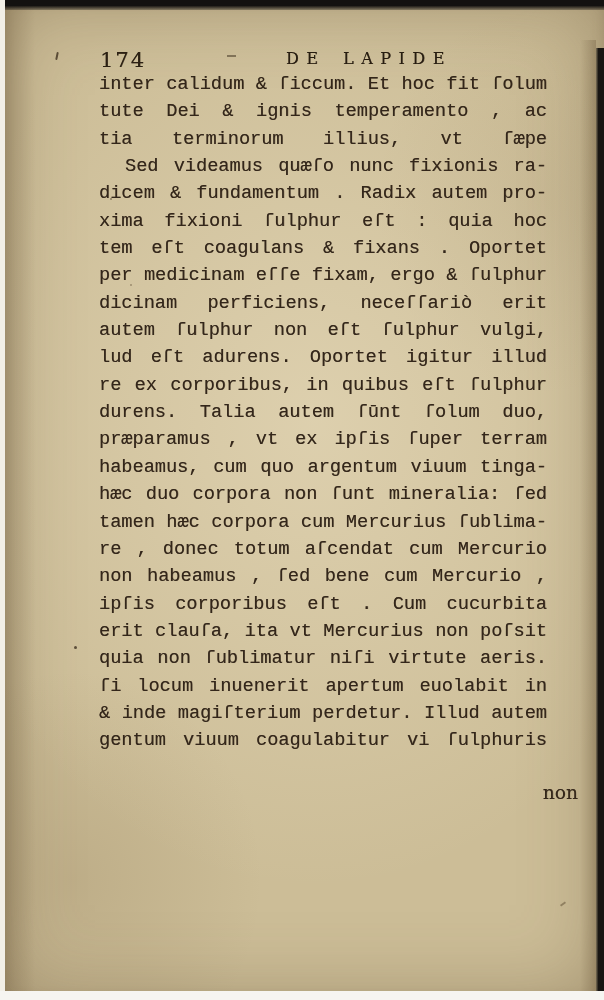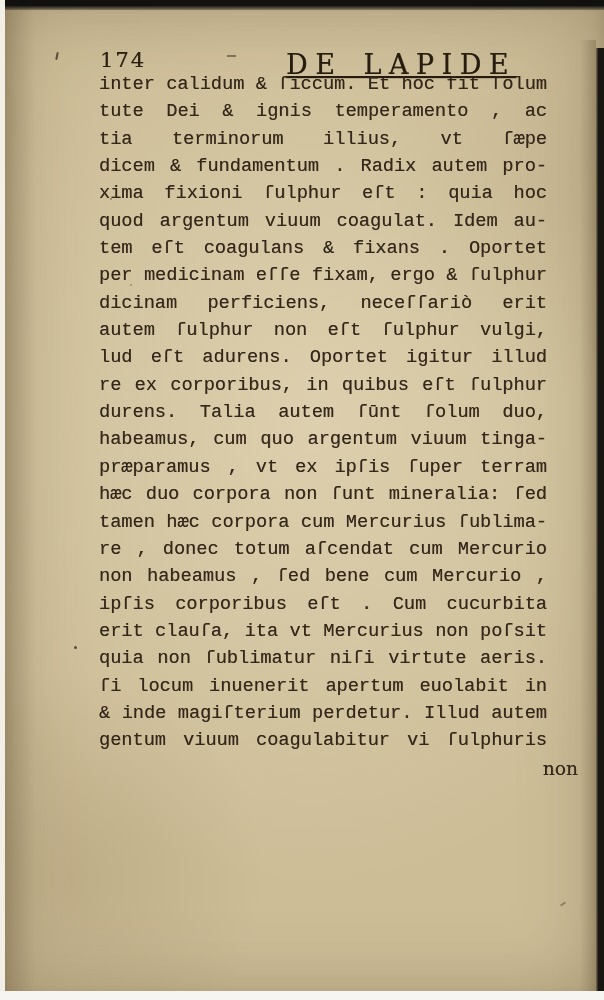--- a/index.html
+++ b/index.html
@@ -21,31 +21,31 @@
     background:linear-gradient(to bottom,#131110 55%, rgba(19,17,16,0.30));}
   .edge-right{position:absolute;right:0;top:48px;bottom:9px;width:8px;
     background:linear-gradient(to left,#181512 70%, rgba(24,21,18,0.35));}
   .shadow-left{position:absolute;left:5px;top:0;bottom:9px;width:30px;
     background:linear-gradient(to right, rgba(104,84,54,0.28), rgba(104,84,54,0));}
   .shadow-right{position:absolute;right:8px;top:40px;bottom:9px;width:16px;
     background:linear-gradient(to left, rgba(104,84,54,0.32), rgba(104,84,54,0));}
   
   .page-number{position:absolute;left:100px;top:48px;font-size:21px;color:#2b2013;
     letter-spacing:2px;text-shadow:0.3px 0.3px 0.4px rgba(43,32,19,0.6);}
-  .running-title{position:absolute;left:286px;top:49px;font-size:27px;color:#261c10;
-    letter-spacing:7.5px;word-spacing:5px;text-shadow:0.3px 0.3px 0.4px rgba(38,28,16,0.6);text-decoration:underline;}
+  .running-title{position:absolute;left:286px;top:49px;font-size:16px;color:#261c10;
+    letter-spacing:7.5px;word-spacing:5px;text-shadow:0.3px 0.3px 0.4px rgba(38,28,16,0.6);}
   
   .textblock{position:absolute;left:99px;top:71px;width:448px;color:#33261a;
     font-size:18.6px;line-height:27.35px;
     text-shadow:0.3px 0.3px 0.4px rgba(51,38,26,0.55);}
   .line{text-align:justify;text-align-last:justify;height:27.35px;overflow:hidden;font-family:Liberation Mono, monospace;}
   .line.para-end{text-align-last:left;}
   .line.indent{text-indent:26px;}
   .catchword{text-align:right;text-align-last:right;position:relative;left:31px;
-    height:27.35px;}
+    height:27.35px;margin-top:24px;}
   
   .speck{position:absolute;background:rgba(55,40,26,0.75);pointer-events:none;}
   .speck.apostrophe{left:56px;top:52px;width:2px;height:8px;border-radius:2px;transform:rotate(12deg);}
   .speck.dash{left:227px;top:55px;width:9px;height:2px;background:rgba(70,54,36,0.55);}
   .speck.dot-a{left:74px;top:646px;width:3px;height:3px;border-radius:50%;}
   .speck.dot-b{left:110px;top:198px;width:2px;height:2px;border-radius:50%;background:rgba(70,54,36,0.5);}
   .speck.dot-c{left:560px;top:903px;width:6px;height:2px;transform:rotate(-35deg);background:rgba(80,62,40,0.45);}
   .speck.dot-d{left:130px;top:284px;width:2px;height:2px;border-radius:50%;background:rgba(70,54,36,0.4);}
 </style>
 </head>
@@ -56,32 +56,32 @@
   <div class="shadow-left"></div>
   <div class="shadow-right"></div>
 
   <div class="page-number">174</div>
   <div class="running-title">DE LAPIDE</div>
 
   <div class="textblock">
     <div class="line">inter calidum &amp; ſiccum. Et hoc fit ſolum vir-</div>
     <div class="line">tute Dei &amp; ignis temperamento , ac moderan</div>
     <div class="line para-end">tia terminorum illius, vt ſæpe prædiximus.</div>
+    <div class="line indent">Sed videamus quæſo nunc fixionis ra-</div>
     <div class="line">dicem &amp; fundamentum . Radix autem pro-</div>
     <div class="line">xima fixioni ſulphur eſt : quia hoc ſolum eſt,</div>
-    <div class="line">quod argentum viuum coagulat. Idem au-</div>
     <div class="line">tem eſt coagulans &amp; fixans . Oportet inſu-</div>
     <div class="line">per medicinam eſſe fixam, ergo &amp; ſulphur me</div>
     <div class="line">dicinam perficiens, neceſſariò erit fixum. Tale</div>
     <div class="line">autem ſulphur non eſt ſulphur vulgi, quia il-</div>
     <div class="line">lud eſt adurens. Oportet igitur illud extrahe-</div>
     <div class="line">re ex corporibus, in quibus eſt ſulphur non a-</div>
     <div class="line">durens. Talia autem ſūnt ſolum duo, ſcilicet</div>
+    <div class="line">præparamus , vt ex ipſis ſuper terram ſulphur</div>
     <div class="line">habeamus, cum quo argentum viuum tinga-</div>
-    <div class="line">præparamus , vt ex ipſis ſuper terram ſulphur</div>
     <div class="line">hæc duo corpora non ſunt mineralia: ſed ſicut</div>
     <div class="line">tamen hæc corpora cum Mercurius ſublima-</div>
     <div class="line">re , donec totum aſcendat cum Mercurio</div>
     <div class="line">non habeamus , ſed bene cum Mercurio , qui ex</div>
     <div class="line">ipſis corporibus eſt . Cum cucurbita ſcilicet</div>
     <div class="line">erit clauſa, ita vt Mercurius non poſsit exire:</div>
     <div class="line">quia non ſublimatur niſi virtute aeris. Et ideò</div>
     <div class="line">ſi locum inuenerit apertum euolabit in fumũ</div>
     <div class="line">&amp; inde magiſterium perdetur. Illud autem ar-</div>
     <div class="line">gentum viuum coagulabitur vi ſulphuris albi</div>

